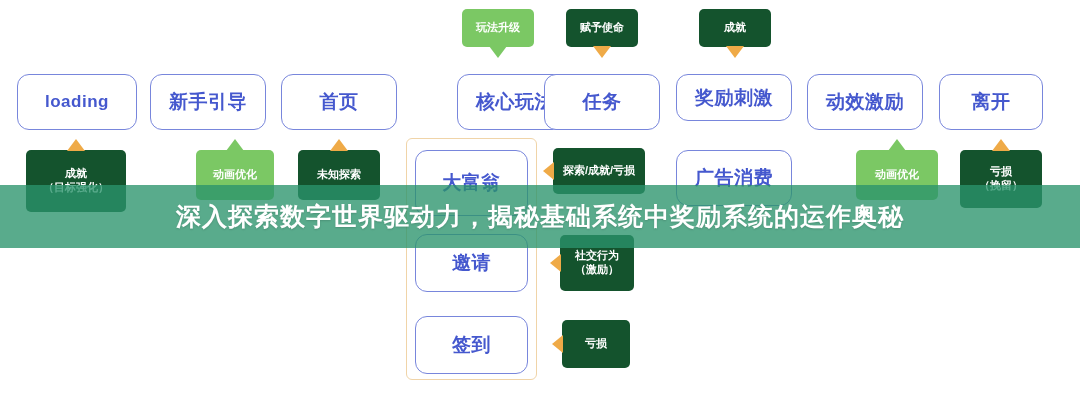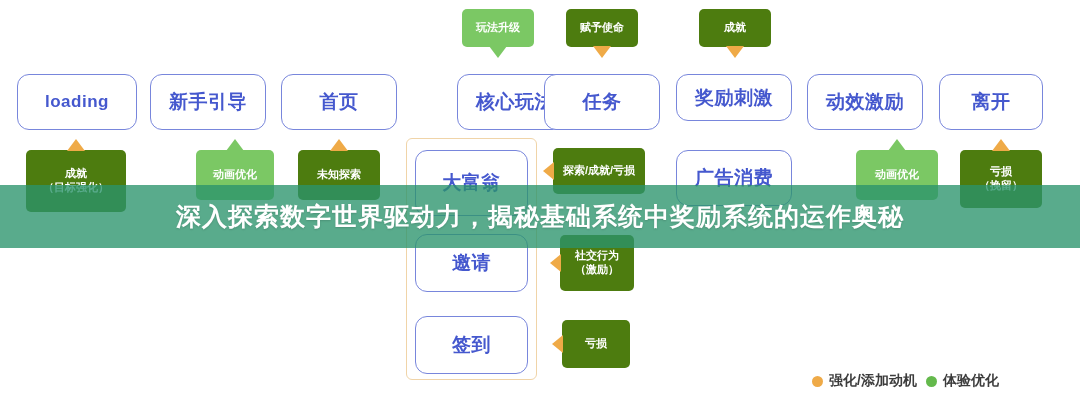--- a/index.html
+++ b/index.html
@@ -35,21 +35,21 @@
     border-radius:5px;
     color:#ffffff;
     font-size:11px;
     font-weight:700;
     line-height:1.25;
     display:flex;align-items:center;justify-content:center;
     text-align:center;
     padding:3px 6px;
     white-space:pre-line;
   }
-  .badge.orange{background:#4d7c0f;}
+  .badge.orange{background:#14532d;}
   .badge.green{background:#7BC864;}
 
   
   .badge .tip{position:absolute;width:0;height:0;}
   .badge.down .tip{
     bottom:-11px;left:50%;margin-left:-9px;
     border-left:9px solid transparent;
     border-right:9px solid transparent;
     border-top:12px solid currentColor;
   }
@@ -157,28 +157,18 @@
       <div class="badge orange left" style="left: 560px; top: 235px; width: 74px; height: 56px;"><span class="txt">社交行为
 （激励）</span><span class="tip"></span></div>
       <div class="badge orange left" style="left: 562px; top: 320px; width: 68px; height: 48px;"><span class="txt">亏损</span><span class="tip"></span></div>
     </div>
 
   <div id="right-nodes">
       <div class="node" style="left: 676px; top: 150px; width: 116px; height: 56px;">广告消费</div>
     </div>
 
 
-  <div class="legend" id="legend" style="left: 812px; top: 372px;">
-      <span class="item">
-        <span class="dot" style="background: rgb(239, 170, 71);"></span>
-        <span>强化/添加动机</span>
-      </span>
-      <span class="item">
-        <span class="dot" style="background: rgb(100, 185, 76);"></span>
-        <span>体验优化</span>
-      </span>
-    </div>
 
   <div class="overlay-band" id="overlay-band" style="top: 177px; height: 63px; margin-top: 8px;">
     <div class="overlay-title">深入探索数字世界驱动力，揭秘基础系统中奖励系统的运作奥秘</div>
   </div>
 
 </div>
 
 </body></html>

